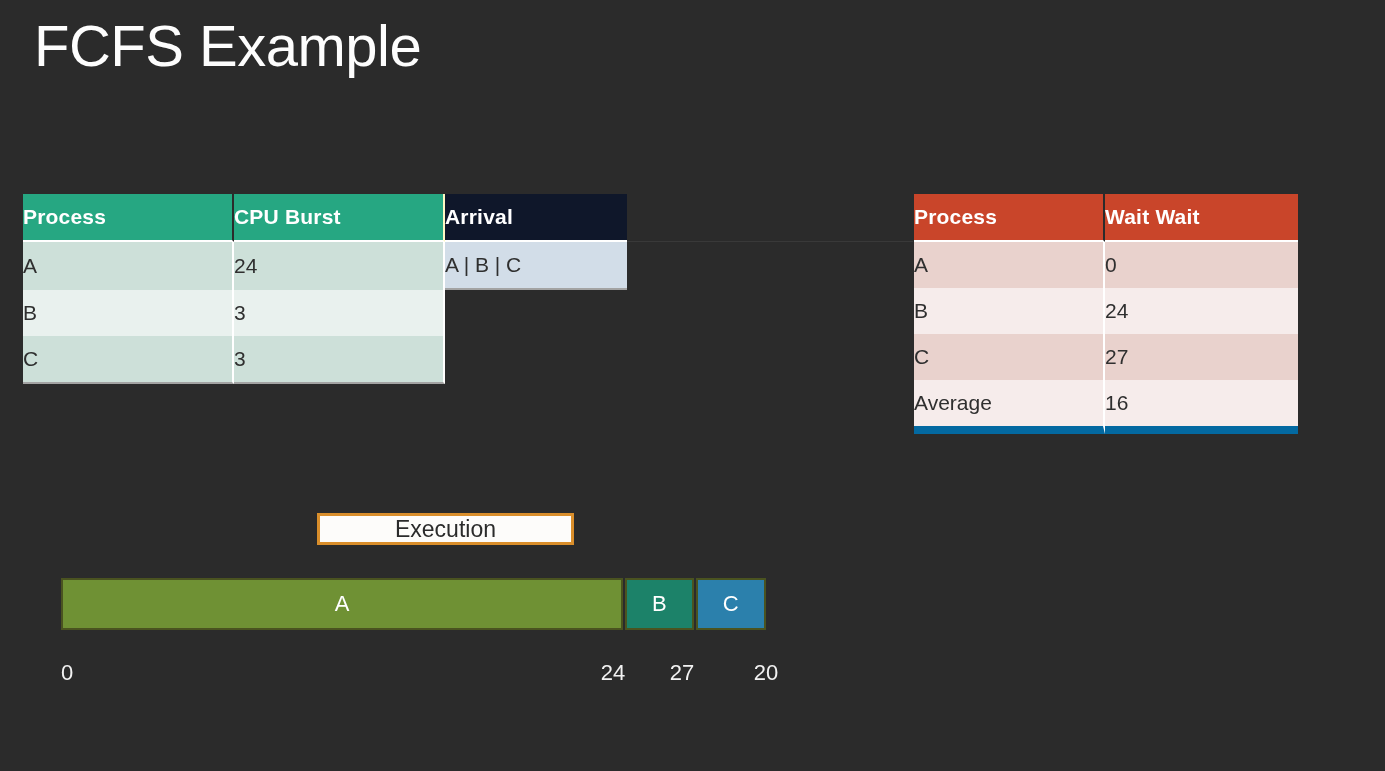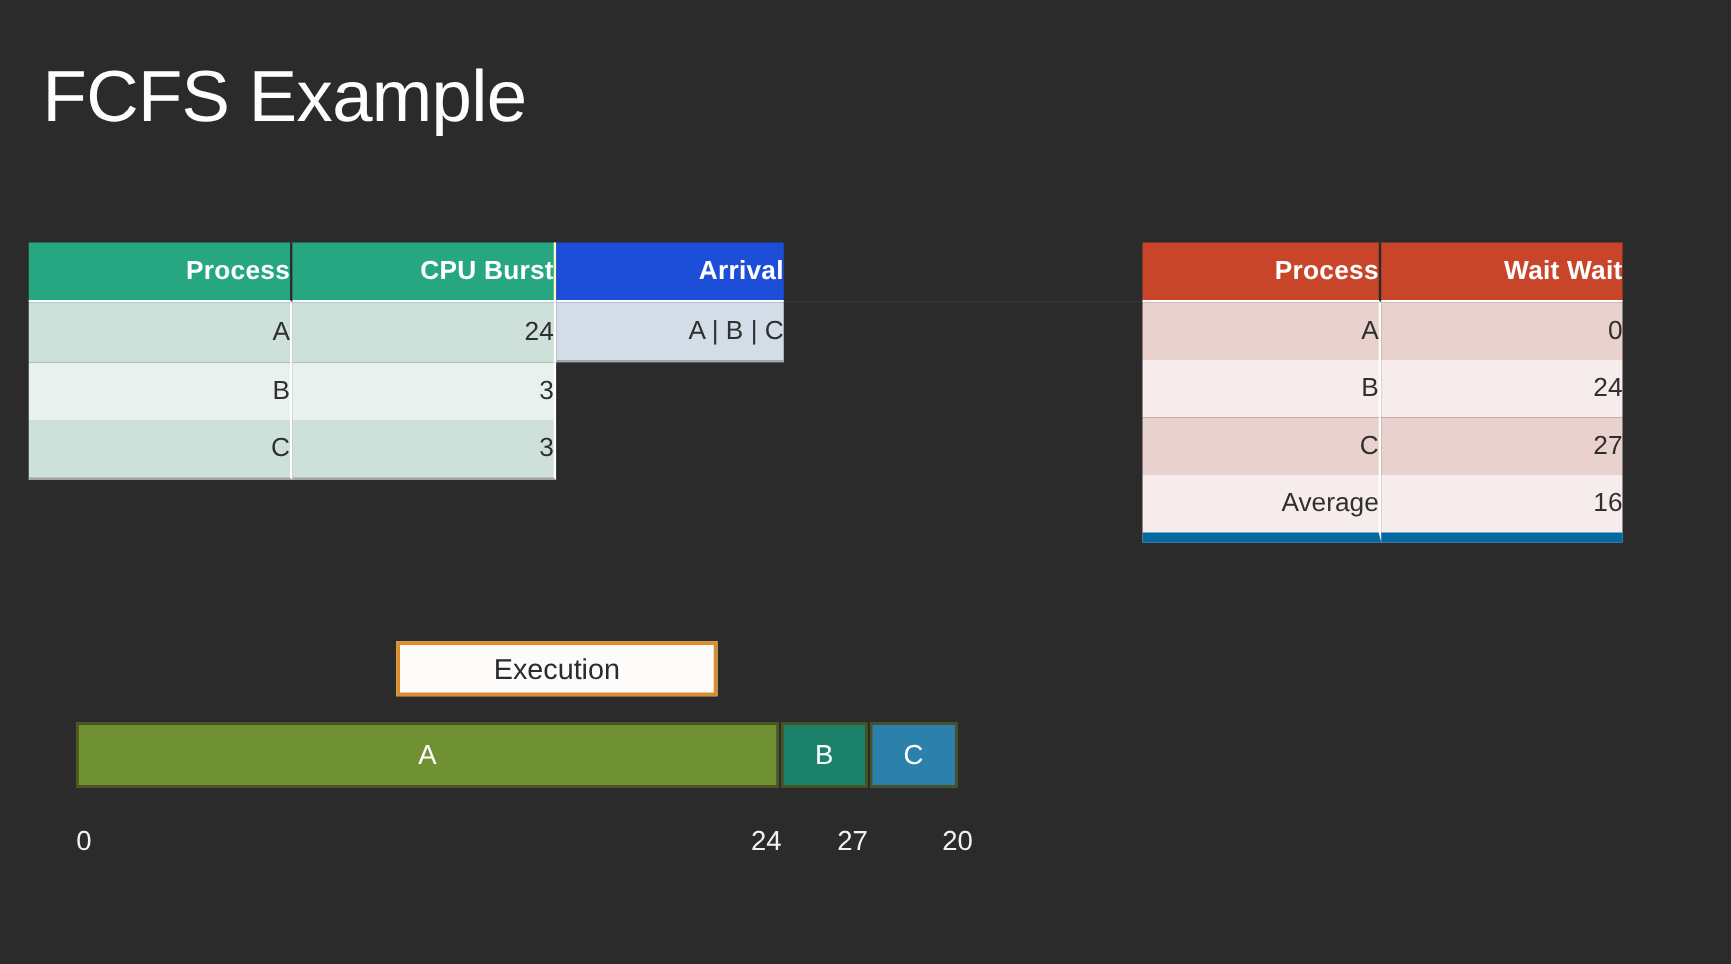--- a/index.html
+++ b/index.html
@@ -18,40 +18,40 @@
   .slide {
     position: absolute;
     inset: 0;
     background: #2b2b2b;
   }
 
   
   .slide-title {
     position: absolute;
     left: 34px;
-    top: 48px;
+    top: 16px;
     font-size: 58px;
     line-height: 1.05;
     font-weight: 400;
     color: #fdfdfd;
     letter-spacing: -0.5px;
     white-space: nowrap;
   }
 
   
   .tbl {
     position: absolute;
     border-collapse: separate;
     border-spacing: 0;
     table-layout: fixed;
   }
   .tbl td, .tbl th {
     padding: 0;
     margin: 0;
-    text-align: right;
+    text-align: left;
     vertical-align: middle;
     font-weight: 400;
   }
   .tbl .hdr {
     font-weight: bold;
     color: #ffffff;
     font-size: 21px;
     height: 46px;
     letter-spacing: 0.2px;
   }
@@ -61,21 +61,21 @@
     height: 46px;
   }
 
   
   #burst-table { left: 23px; top: 194px; width: 604px; }
   #burst-table col.c1 { width: 211px; }
   #burst-table col.c2 { width: 211px; }
   #burst-table col.c3 { width: 182px; }
   #burst-table .hdr.green { background: #26a782; border-right: 2px solid #2b2b2b; }
   #burst-table .hdr.green.last-green { border-right: 2px solid #fef9c3; }
-  #burst-table .hdr.blue  { background: #1d4ed8; }
+  #burst-table .hdr.blue  { background: #0f172a; }
   #burst-table .row-a .cell { background: #cde0d9; }
   #burst-table .row-b .cell { background: #e9f1ee; }
   #burst-table .row-c .cell { background: #cde0d9; }
   #burst-table .cell.sep { border-right: 2px solid #ffffff; }
   #burst-table .cell.arr { background: #d2dde8 !important; }
   #burst-table .cell.empty { background: #2b2b2b !important; }
   #burst-table tr.hdrrow th { border-bottom: 2px solid #ffffff; }
   #burst-table .rule-bot  { border-bottom: 2px solid #a3a3a3; }
 
   
@@ -99,21 +99,21 @@
     height: 1px;
     background: rgba(255,255,255,0.07);
   }
 
   
   .exec-box {
     position: absolute;
     left: 317px;
     top: 513px;
     width: 257px;
-    height: 44px;
+    height: 32px;
     background: #fdfcfa;
     border: 3px solid #d98e2b;
     box-sizing: border-box;
     display: flex;
     align-items: center;
     justify-content: center;
     font-size: 23px;
     color: #2b2b2b;
   }
 

